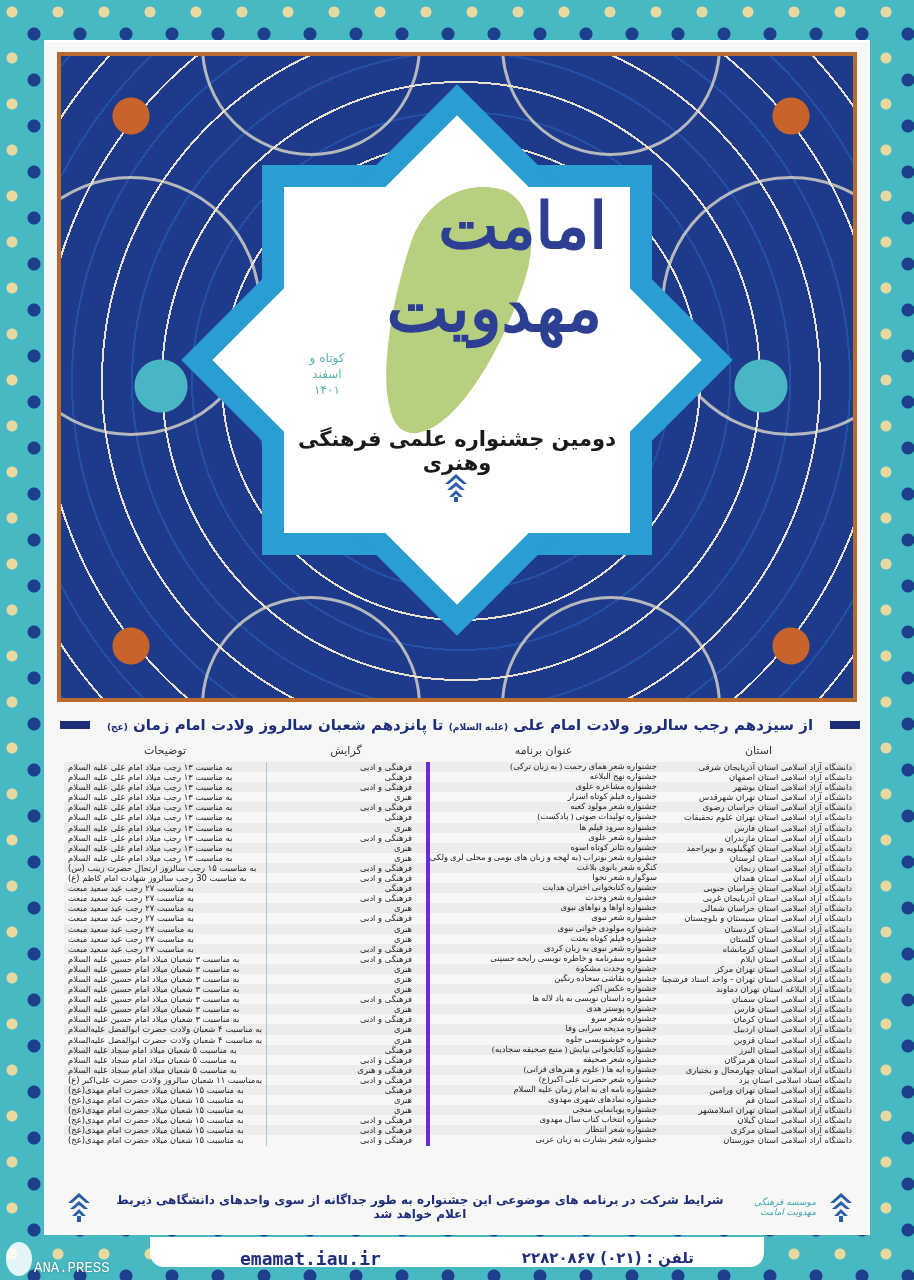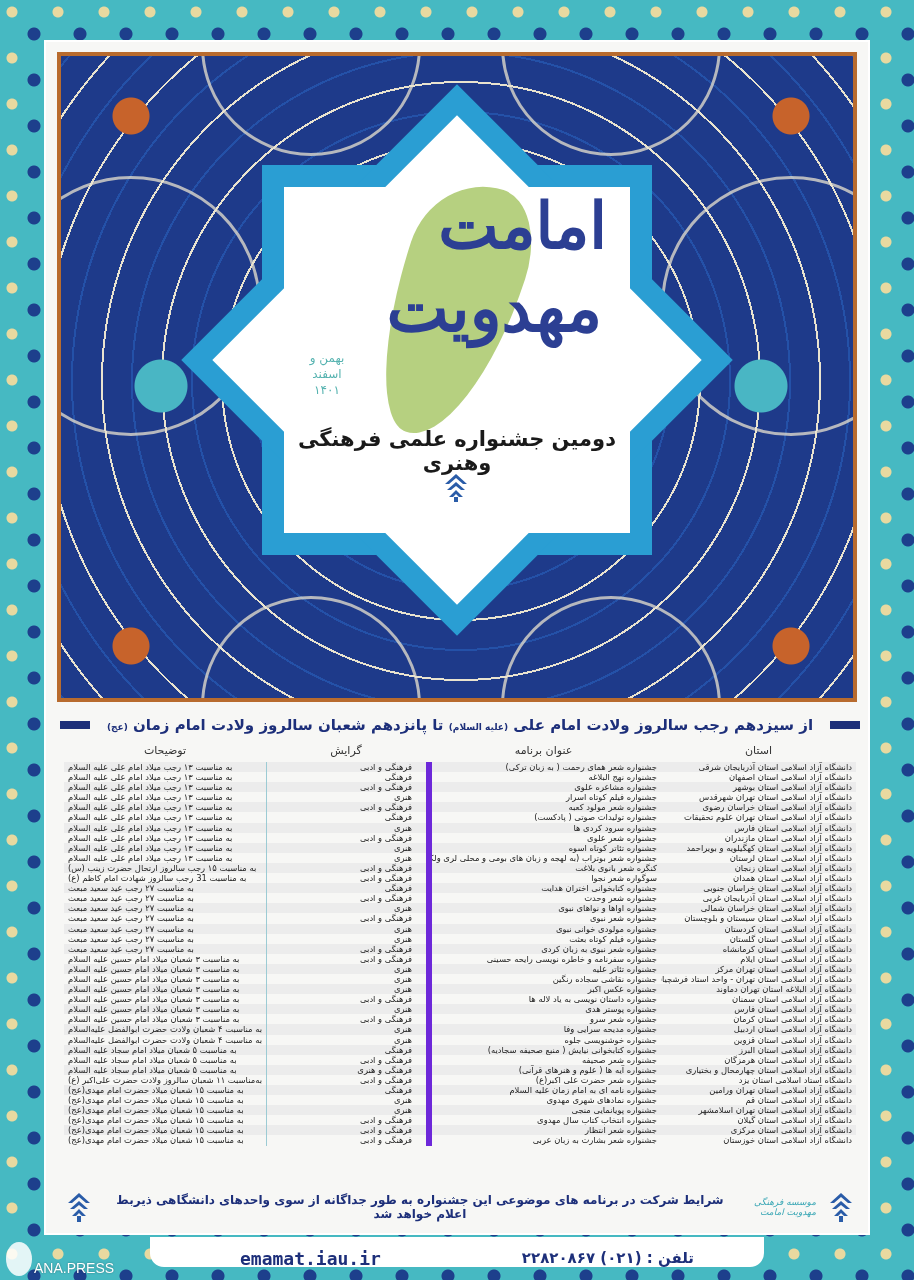--- a/index.html
+++ b/index.html
@@ -108,21 +108,21 @@
   }
   .tbody { position: relative; }
   .trow {
     display: grid; grid-template-columns: 195px 235px 160px 202px;
     height: 10.1px; font-size: 8.4px; line-height: 10.1px; color: #222;
     white-space: nowrap; overflow: hidden;
   }
   .trow:nth-child(odd) { background: #ececec; }
   .trow > span { padding: 0 4px; overflow: hidden; }
   .c-prov { text-align: right; }
-  .c-prog { border-left: 6px solid #6d28d9; }
+  .c-prog { border-left: 4px solid #6d28d9; font-family: Liberation Serif, serif; }
   .c-type { text-align: right; padding-right: 14px !important; border-left: 1px solid #9ccbd4; }
   .c-desc { text-align: left; }
   
   .footer-note {
     position: absolute; left: 64px; top: 1185px; width: 792px; height: 44px;
     display: flex; align-items: center; direction: rtl; gap: 10px;
   }
   .foot-logo {
     width: 30px; height: 34px; flex: 0 0 30px;
   }
@@ -148,21 +148,21 @@
   }
   .watermark {
     position: absolute; left: 6px; top: 1236px; width: 130px; height: 40px;
     display: flex; align-items: flex-end; gap: 2px;
   }
   .watermark .wm-logo {
     width: 26px; height: 34px; border-radius: 50%;
     background: rgba(255,255,255,.85);
   }
   .watermark .wm-text {
-    color: #fff; font-size: 14px; font-family: Liberation Sans, sans-serif;
+    color: #fff; font-size: 14px; font-family: Liberation Mono, monospace;
     text-shadow: 0 0 2px rgba(0,0,0,.4);
   }
 </style>
 </head>
 <body>
 
 <div class="outer-border"></div>
 <div class="white-frame"></div>
 
 <div class="tile-panel">
@@ -178,21 +178,21 @@
   <div class="star-sq"></div>
   <div class="star-sq r"></div>
   <div class="star-inner"></div>
   <div class="star-inner r"></div>
 
   <div class="star-content">
     <div class="green-shape"></div>
     <div class="calligraphy-1">امامت</div>
     <div class="calligraphy-2">مهدویت</div>
     <div class="date-block">
-      <div>بهمن و</div>
+      <div>کوتاه و</div>
       <div>اسفند</div>
       <div>۱۴۰۱</div>
     </div>
     <div class="festival-title">دومین جشنواره علمی فرهنگی وهنری</div>
     <svg class="uni-logo-center" viewBox="0 0 34 34">
       <path d="M17 4 L6 14 L10 14 L17 8 L24 14 L28 14 Z" fill="#2a5ca8"></path>
       <path d="M17 12 L8 20 L12 20 L17 16 L22 20 L26 20 Z" fill="#2a5ca8"></path>
       <path d="M17 20 L10 27 L14 27 L17 24 L20 27 L24 27 Z" fill="#2a5ca8"></path>
       <rect x="15" y="27" width="4" height="5" fill="#2a5ca8"></rect>
     </svg>
@@ -249,21 +249,21 @@
         <span class="c-desc">به مناسبت ۱۳ رجب میلاد امام علی علیه السلام</span>
       </div>
       <div class="trow">
         <span class="c-prov">دانشگاه آزاد اسلامی استان تهران علوم تحقیقات</span>
         <span class="c-prog">جشنواره تولیدات صوتی ( پادکست)</span>
         <span class="c-type">فرهنگی</span>
         <span class="c-desc">به مناسبت ۱۳ رجب میلاد امام علی علیه السلام</span>
       </div>
       <div class="trow">
         <span class="c-prov">دانشگاه آزاد اسلامی استان فارس</span>
-        <span class="c-prog">جشنواره سرود کردی ها</span>
+        <span class="c-prog">جشنواره سرود فیلم ها</span>
         <span class="c-type">هنری</span>
         <span class="c-desc">به مناسبت ۱۳ رجب میلاد امام علی علیه السلام</span>
       </div>
       <div class="trow">
         <span class="c-prov">دانشگاه آزاد اسلامی استان مازندران</span>
         <span class="c-prog">جشنواره شعر علوی</span>
         <span class="c-type">فرهنگی و ادبی</span>
         <span class="c-desc">به مناسبت ۱۳ رجب میلاد امام علی علیه السلام</span>
       </div>
       <div class="trow">
@@ -281,21 +281,21 @@
       <div class="trow">
         <span class="c-prov">دانشگاه آزاد اسلامی استان زنجان</span>
         <span class="c-prog">کنگره شعر بانوی بلاغت</span>
         <span class="c-type">فرهنگی و ادبی</span>
         <span class="c-desc">به مناسبت ۱۵ رجب سالروز ارتحال حضرت زینب (س)</span>
       </div>
       <div class="trow">
         <span class="c-prov">دانشگاه آزاد اسلامی استان همدان</span>
         <span class="c-prog">سوگواره شعر نجوا</span>
         <span class="c-type">فرهنگی و ادبی</span>
-        <span class="c-desc">به مناسبت 31 رجب سالروز شهادت امام کاظم (ع)</span>
+        <span class="c-desc">به مناسبت 30 رجب سالروز شهادت امام کاظم (ع)</span>
       </div>
       <div class="trow">
         <span class="c-prov">دانشگاه آزاد اسلامی استان خراسان جنوبی</span>
         <span class="c-prog">جشنواره کتابخوانی اختران هدایت</span>
         <span class="c-type">فرهنگی</span>
         <span class="c-desc">به مناسبت ۲۷ رجب عید سعید مبعث</span>
       </div>
       <div class="trow">
         <span class="c-prov">دانشگاه آزاد اسلامی استان آذربایجان غربی</span>
         <span class="c-prog">جشنواره شعر وحدت</span>
@@ -333,21 +333,21 @@
         <span class="c-desc">به مناسبت ۲۷ رجب عید سعید مبعث</span>
       </div>
       <div class="trow">
         <span class="c-prov">دانشگاه آزاد اسلامی استان ایلام</span>
         <span class="c-prog">جشنواره سفرنامه و خاطره نویسی رایحه حسینی</span>
         <span class="c-type">فرهنگی و ادبی</span>
         <span class="c-desc">به مناسبت ۳ شعبان میلاد امام حسین علیه السلام</span>
       </div>
       <div class="trow">
         <span class="c-prov">دانشگاه آزاد اسلامی استان تهران مرکز</span>
-        <span class="c-prog">جشنواره تئاتر علیه</span>
+        <span class="c-prog">جشنواره وحدت مشکوة</span>
         <span class="c-type">هنری</span>
         <span class="c-desc">به مناسبت ۳ شعبان میلاد امام حسین علیه السلام</span>
       </div>
       <div class="trow">
         <span class="c-prov">دانشگاه آزاد اسلامی استان تهران - واحد استاد فرشچیان</span>
         <span class="c-prog">جشنواره نقاشی سجاده رنگین</span>
         <span class="c-type">هنری</span>
         <span class="c-desc">به مناسبت ۳ شعبان میلاد امام حسین علیه السلام</span>
       </div>
       <div class="trow">

